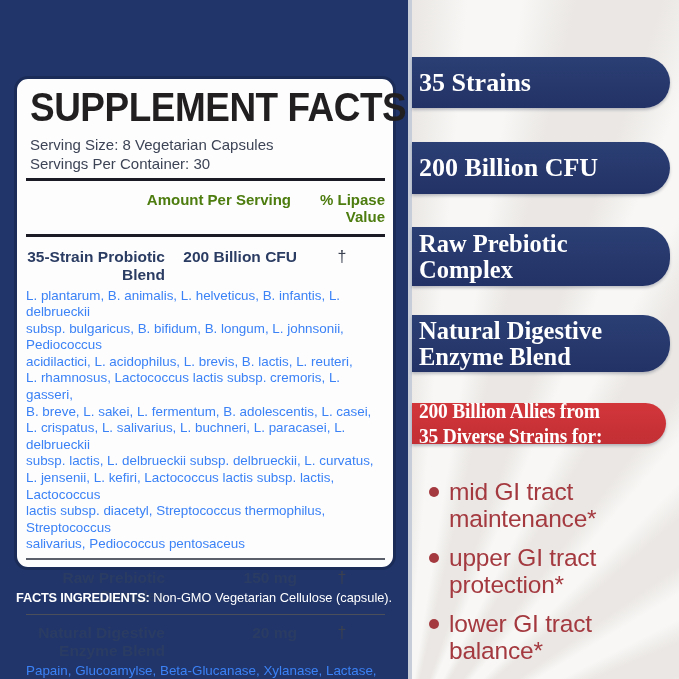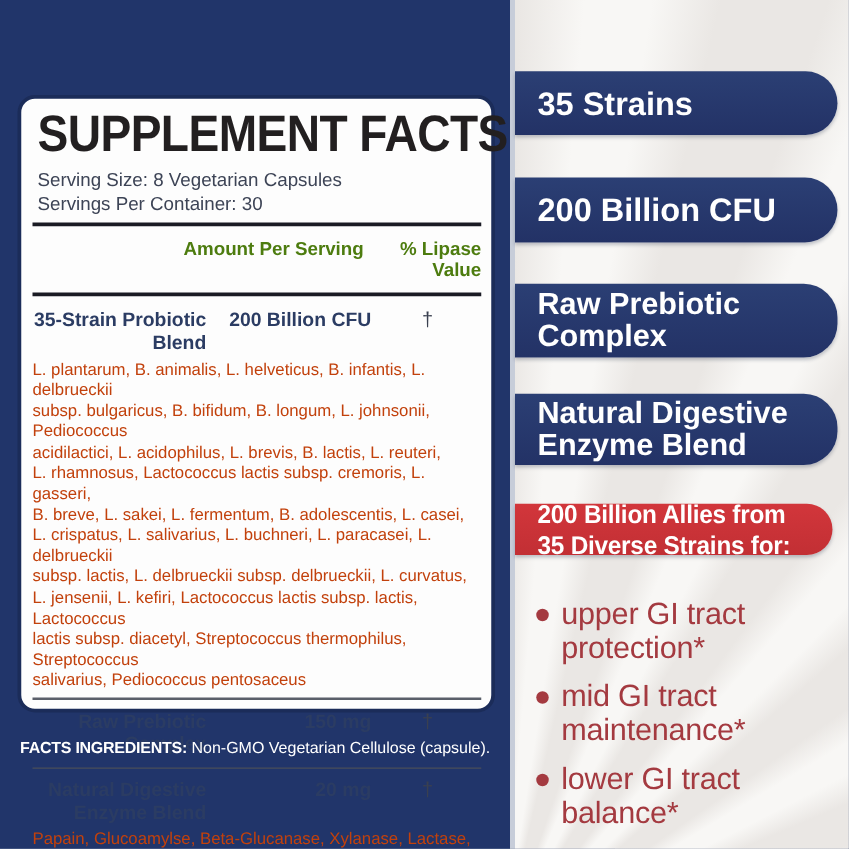--- a/index.html
+++ b/index.html
@@ -21,34 +21,34 @@
   .rule.thin2{height:1.5px;background:#4A4F5A;margin-top:9px;}
   .head-row{display:flex;margin-top:10px;font-size:15px;font-weight:700;color:#4d7c0f;}
   .head-row .spacer{flex:1;}
   .head-row .amt-h{width:150px;text-align:right;}
   .head-row .dv-h{width:94px;text-align:right;padding-right:2px;}
   .sect-row{display:flex;align-items:baseline;margin-top:11px;font-size:15.5px;font-weight:700;color:#2B3C63;}
   .sect-row.tight{margin-top:9px;}
   .sect-row .name{flex:1;padding-left:2px;text-align:right;}
   .sect-row .amt{width:132px;text-align:right;}
   .sect-row .dv{width:90px;text-align:center;color:#3A4050;font-weight:400;font-size:16px;}
-  .detail{white-space:pre-line;font-size:13.4px;line-height:16.6px;color:#c2410c;margin-top:4px;padding-left:2px;}
+  .detail{white-space:pre-line;font-size:13.4px;line-height:16.6px;color:#3b82f6;margin-top:4px;padding-left:2px;}
   .detail.enzymes{line-height:15.3px;margin-top:3px;}
   .other-ing{position:absolute;left:16px;top:590px;width:380px;font-size:12.8px;line-height:15px;color:#FFFFFF;}
   .other-ing .oi-label{font-weight:700;letter-spacing:-0.2px;}
 
   
   .right-col{position:absolute;left:408px;top:0;width:271px;height:679px;box-sizing:border-box;
     border-left:4px solid #C7CDD9;background-color:#ECEAE7;
     background-image:repeating-conic-gradient(from -92deg at -4% 112%,
       #EAE7E4 0deg 3deg,#F8F7F5 7deg 11deg,#EAE7E4 15deg 18deg);}
   .badge{position:absolute;left:0;box-sizing:border-box;display:flex;flex-direction:column;justify-content:center;
-    width:258px;padding-left:18px;color:#FFFFFF;font-weight:700;
+    width:258px;padding-left:7px;color:#FFFFFF;font-weight:700;
     background:linear-gradient(180deg,#2B3F74,#233266);border-radius:0 27px 27px 0;
-    box-shadow:0 2px 3px rgba(20,30,60,0.25);}
+    box-shadow:0 2px 3px rgba(20,30,60,0.25);font-family:Liberation Serif, serif;}
   .badge .bl{white-space:pre-line;}
   .badge.b1{top:57px;height:51px;font-size:26px;line-height:26px;}
   .badge.b2{top:142px;height:52px;font-size:26px;line-height:26px;}
   .badge.b3{top:227px;height:59px;font-size:24.5px;line-height:25.5px;}
   .badge.b4{top:315px;height:57px;font-size:24.5px;line-height:25.5px;}
   .badge.red{top:403px;height:41px;width:254px;font-size:20.5px;line-height:25px;
     background:linear-gradient(180deg,#D2363B,#C22F34);}
   .badge.red .bl{transform:scaleX(0.95);transform-origin:left center;letter-spacing:-0.2px;}
   .claims{position:absolute;left:17px;top:478px;margin:0;padding:0;list-style:none;}
   .claims li{display:flex;align-items:flex-start;margin-bottom:12px;color:#A43A40;font-size:24.5px;line-height:27px;}
@@ -134,27 +134,27 @@
 Enzyme Blend</span>
     </div>
     <div class="badge red">
       <span class="bl">200 Billion Allies from
 35 Diverse Strains for:</span>
     </div>
 
     <ul class="claims">
       <li>
         <span class="dot"></span>
-        <span class="ctext">upper GI tract
-protection*</span>
+        <span class="ctext">mid GI tract
+maintenance*</span>
       </li>
       <li>
         <span class="dot"></span>
-        <span class="ctext">mid GI tract
-maintenance*</span>
+        <span class="ctext">upper GI tract
+protection*</span>
       </li>
       <li>
         <span class="dot"></span>
         <span class="ctext">lower GI tract
 balance*</span>
       </li>
     </ul>
   </div>
 
 </div>

